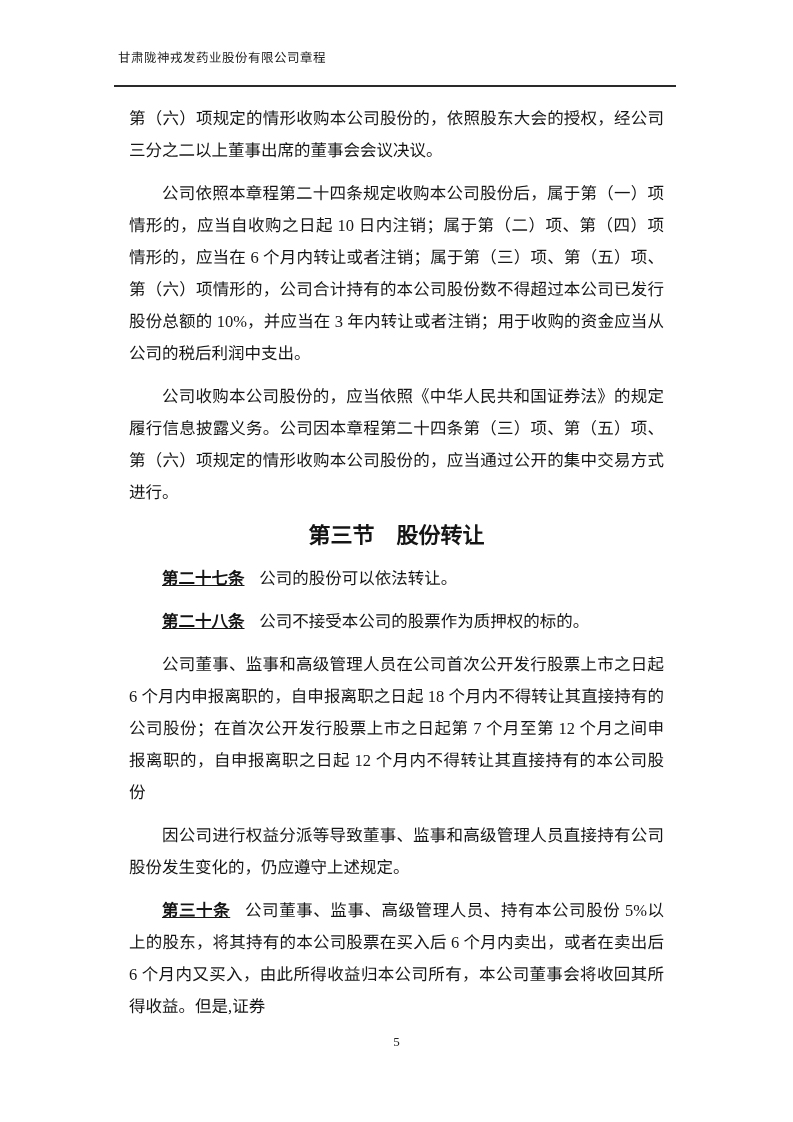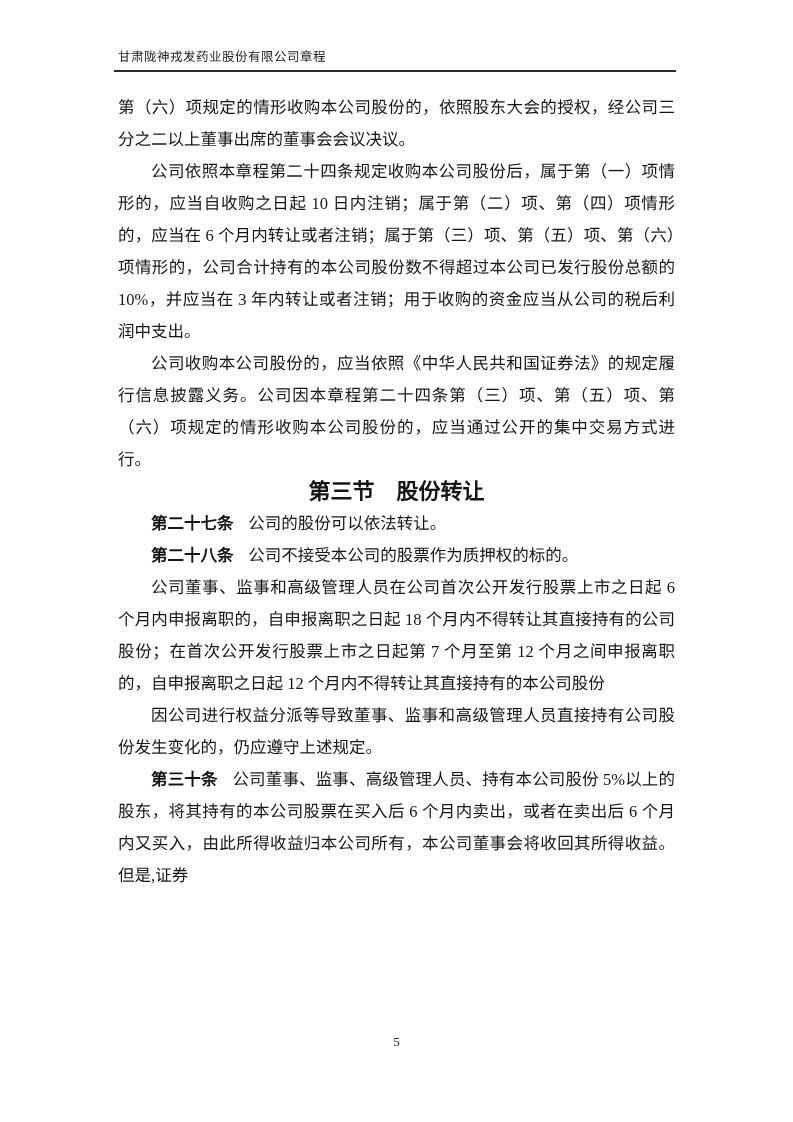--- a/index.html
+++ b/index.html
@@ -15,49 +15,49 @@
     color: #151515;
     font-family: "Liberation Serif", "DejaVu Serif", serif;
     overflow: hidden;
   }
   .doc-header {
     position: absolute;
     left: 114px;
     top: 50px;
     width: 562px;
     border-bottom: 2px solid #2a2a2a;
-    padding-bottom: 3px;
-    font-family: Liberation Mono, monospace;
+    padding-bottom: 18px;
   }
   .doc-header-title {
     font-size: 12.5px;
     line-height: 17px;
     letter-spacing: 0.5px;
     color: #1c1c1c;
     padding-left: 4px;
   }
   .doc-body {
     position: absolute;
     left: 118px;
     top: 92px;
     width: 557px;
     font-size: 16.5px;
     line-height: 32px;
     text-align: justify;
     text-justify: inter-ideograph;
   }
   .para {
-    margin: 0;
+    margin: 11px;
   }
   .para.indent {
     text-indent: 2em;
   }
   .article-term {
     font-weight: bold;
     margin-right: 0.9em;
+    text-decoration: underline;
   }
   .section-heading {
     margin: 0;
     font-size: 22px;
     font-weight: bold;
     text-align: center;
     line-height: 32px;
     text-indent: 0;
   }
   .doc-footer {

